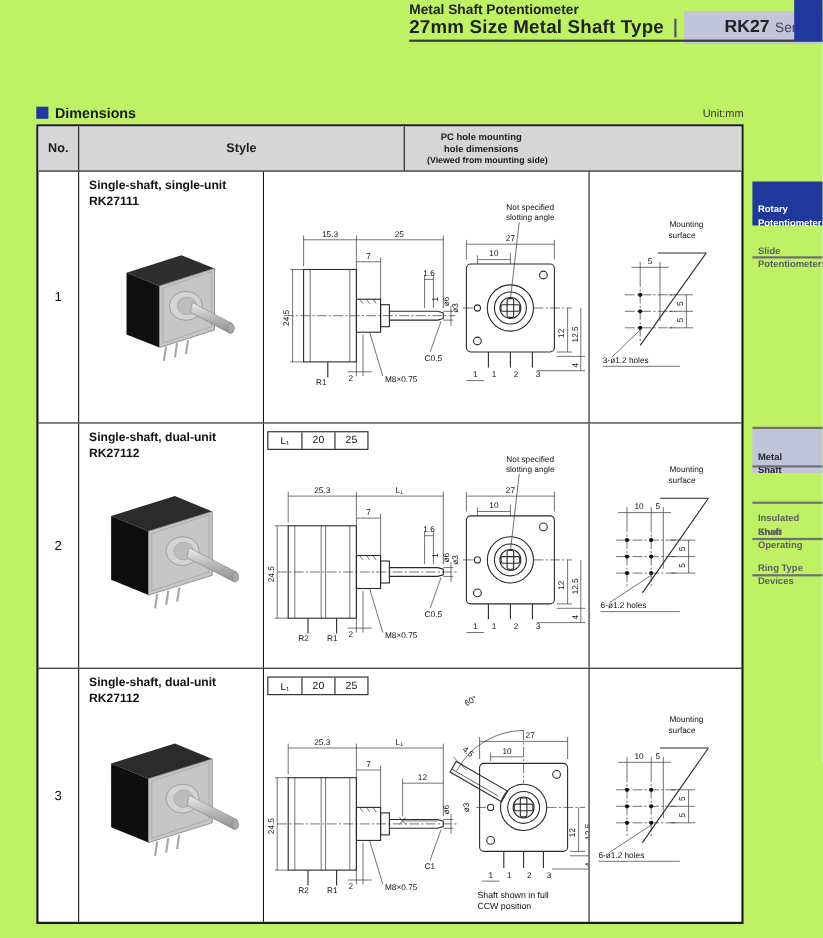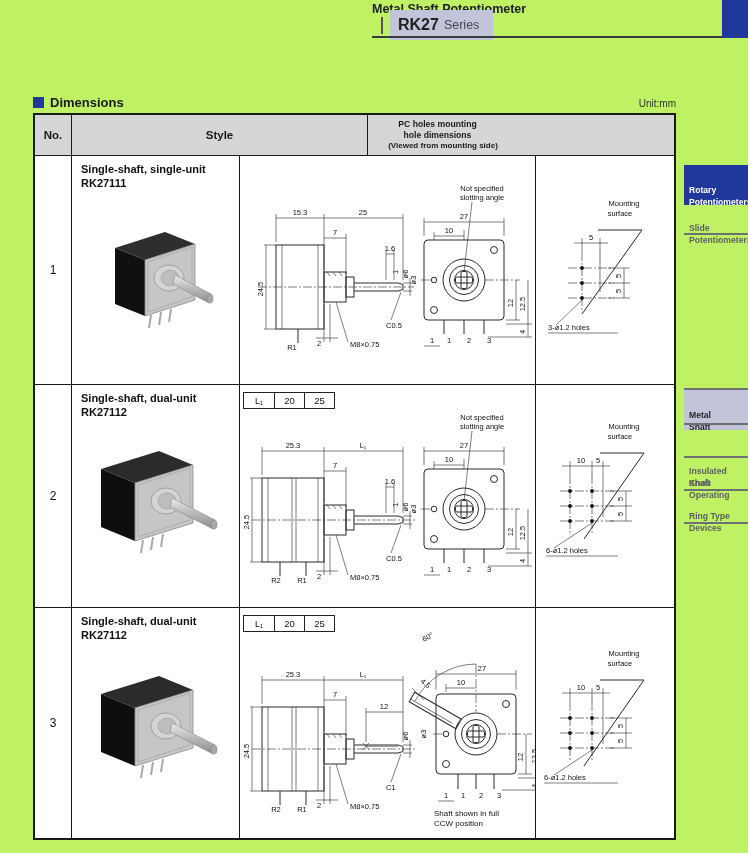--- a/index.html
+++ b/index.html
@@ -5,21 +5,21 @@
   * { margin:0; padding:0; box-sizing:border-box; }
   body { background:#ffffff; font-family:"Liberation Sans", sans-serif; color:#1a1a1a; }
   .page { position:relative; width:748px; height:853px; background:#bef264; overflow:hidden; }
 
   
   .hdr-sub { position:absolute; left:372px; top:2px; font-size:12.5px; font-weight:bold; color:#222; }
   .hdr-row { position:absolute; left:372px; top:13px; height:24px; display:flex; align-items:center; }
   .hdr-title { font-size:17px; font-weight:bold; color:#222; letter-spacing:.2px; white-space:nowrap; }
   .hdr-div { width:2px; height:17px; background:#55565a; margin:0 7px 0 9px; }
   .hdr-series { background:#c2c4d9; height:30px; display:flex; align-items:center; padding:0 14px 0 8px; }
-  .series-name { font-size:16px; font-weight:bold; color:#222; margin-right:5px; }
+  .series-name { font-size:16px; font-weight:bold; color:#222; margin-right:5px;margin-left:29px; }
   .series-suffix { font-size:12.5px; color:#46474f; }
   .hdr-underline { position:absolute; left:372px; top:36px; width:350px; height:2px; background:#3a3a3e; }
   .hdr-corner { position:absolute; left:722px; top:0; width:26px; height:38px; background:#20389b; }
 
   
   .sec-head { position:absolute; left:33px; top:95px; display:flex; align-items:center; gap:6px; }
   .sec-sq { width:11px; height:11px; background:#20389b; }
   .sec-title { font-size:13px; font-weight:bold; color:#1a1a1a; }
   .unit { position:absolute; left:576px; top:98px; width:100px; text-align:right; font-size:10px; color:#333; }
 
@@ -60,41 +60,42 @@
   .tab-gray { color:#5d5e62; }
   .side-sep { position:absolute; left:684px; width:64px; height:2px; background:#6f7074; }
 </style>
 </head>
 <body>
 
 <div class="page">
 
   <div class="hdr-sub">Metal Shaft Potentiometer</div>
   <div class="hdr-row">
+    <span class="hdr-title">27mm Size Metal Shaft Type</span>
     <span class="hdr-div"></span>
     <span class="hdr-series">
       <span class="series-name">RK27</span>
       <span class="series-suffix">Series</span>
     </span>
   </div>
   <div class="hdr-underline"></div>
   <div class="hdr-corner"></div>
 
   <div class="sec-head">
     <span class="sec-sq"></span>
     <span class="sec-title">Dimensions</span>
   </div>
   <div class="unit">Unit:mm</div>
 
   <div class="tbl">
     <div class="thead">
       <div class="c-no">No.</div>
       <div class="c-style">Style</div>
       <div class="c-mount">
-        <span>PC holes mounting</span>
+        <span>PC hole mounting</span>
         <span>hole dimensions</span>
         <span style="font-size:8px;padding-left:11px;">(Viewed from mounting side)</span>
       </div>
     </div>
 
     <div class="tr" style="height:229px;">
       <div class="c-no">
           <span class="row-no">1</span>
         </div>
       <div class="c-photo">

